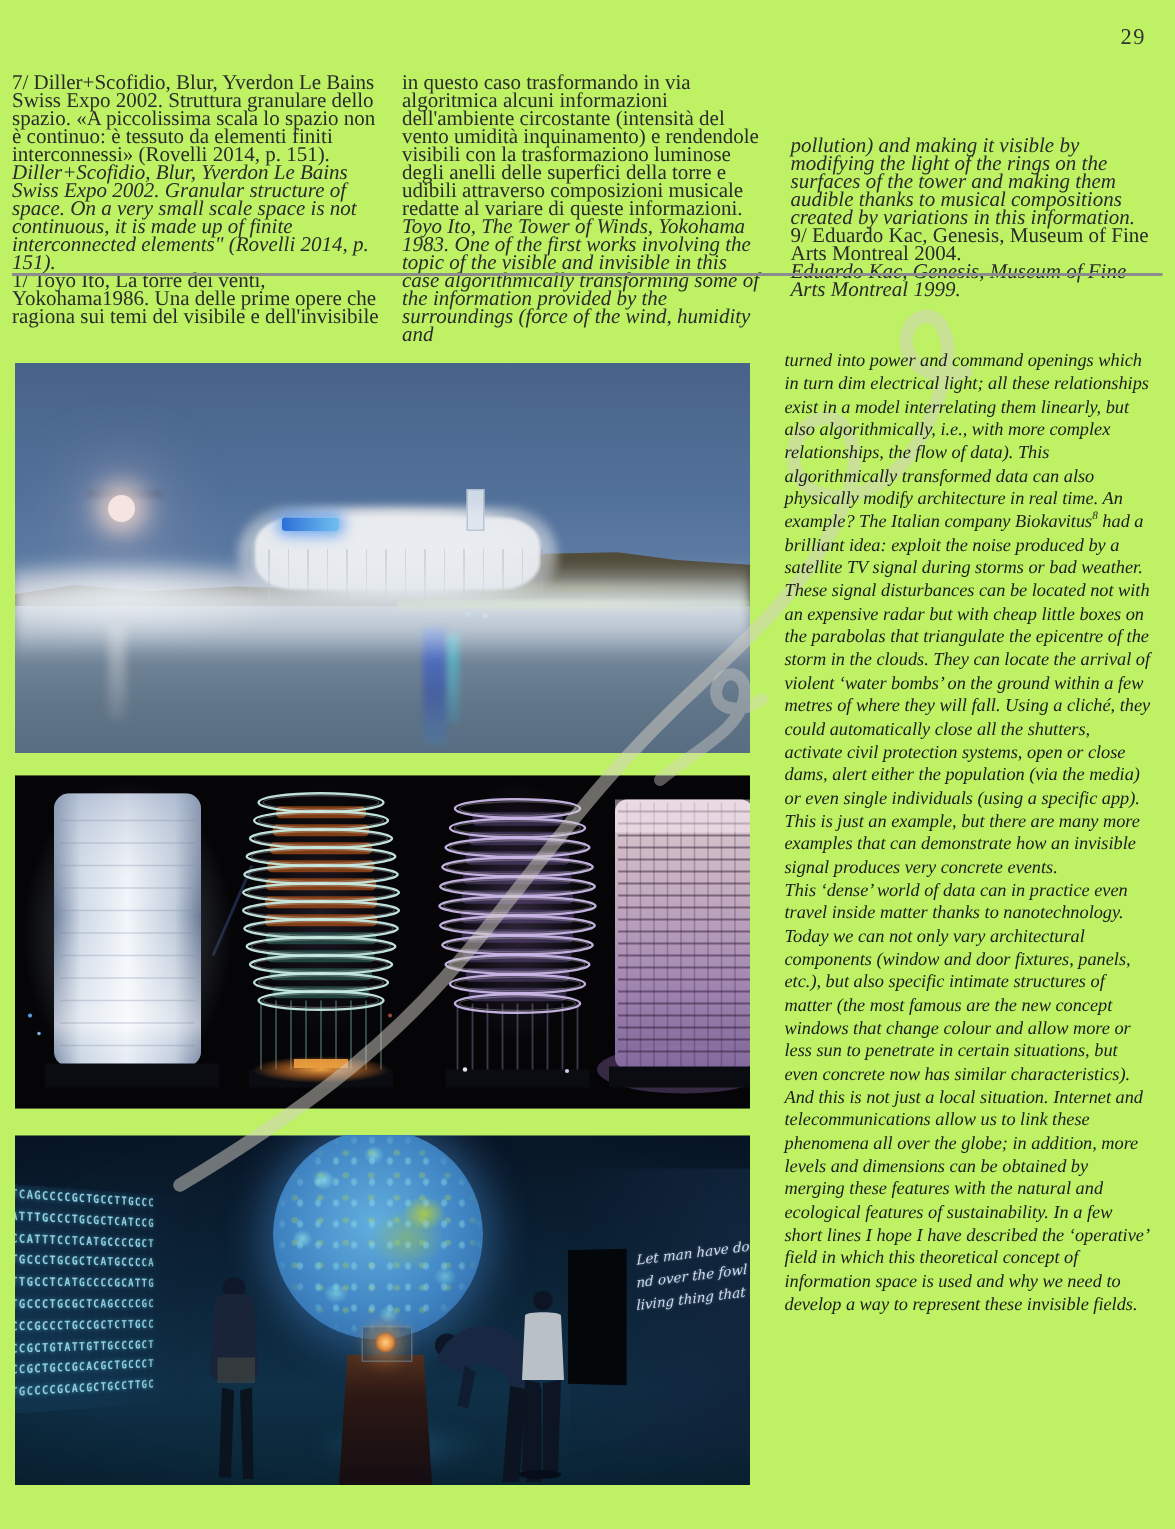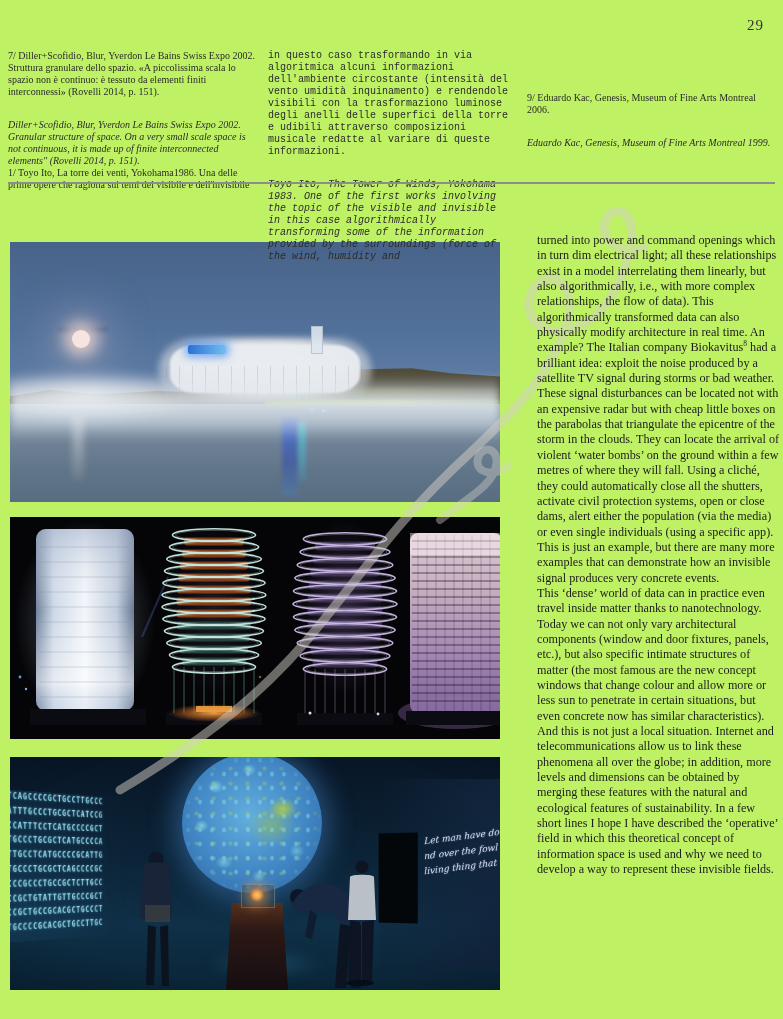--- a/index.html
+++ b/index.html
@@ -1,31 +1,31 @@
 <!DOCTYPE html>
 <html><head>
 <meta charset="utf-8">
 <style>
   html,body{margin:0;padding:0;background:#e8e8e8;}
   .page{position:relative;width:783px;height:1019px;background:#bef264;margin:0 auto;
         font-family:"Liberation Serif",serif;overflow:hidden;padding-left:16px;}
   
   .pagenum{position:absolute;top:17px;left:747px;font-size:15px;color:#333;letter-spacing:1px;z-index:10;}
   
-  .fncol{position:absolute;top:50px;font-size:10px;line-height:12px;color:#2b2b2b;z-index:10;}
+  .fncol{position:absolute;top:50px;font-size:14px;line-height:12px;color:#2b2b2b;z-index:10;}
   .fncol p{margin:0;}
-  .fn.italic{font-style:italic;margin-top:21px;}
+  .fn.italic{font-style:italic;}
   #fn1{left:8px;width:250px;}
-  #fn2{left:268px;width:244px;font-family:Liberation Mono, monospace;}
+  #fn2{left:268px;width:244px;}
   #fn3{left:527px;width:250px;}
   #fn3 p:first-child{margin-top:42px;}
   
   .rule{position:absolute;left:8px;top:182px;width:767px;height:2px;background:#8c8c8c;z-index:10;}
   
-  .bodycol{position:absolute;left:537px;top:233px;width:244px;
+  .bodycol{position:absolute;left:523px;top:233px;width:244px;font-style:italic;
            font-size:12.2px;line-height:15.35px;color:#1c1c1c;z-index:10;}
   .bodycol p{margin:0;}
   .bodycol sup{font-size:7.5px;line-height:0;vertical-align:super;}
   
   figure{margin:0;}
   .photo{position:absolute;left:10px;width:490px;overflow:hidden;z-index:1;}
   .photo *{position:absolute;}
   
   .photo1{top:242px;height:260px;
     background:linear-gradient(180deg,#486389 0%,#52719a 34%,#5d7ba3 52%,#7e849d 60%,#98909f 64%);}
@@ -130,21 +130,22 @@
   <div class="fncol" id="fn1">
       <p class="fn roman">7/ Diller+Scofidio, Blur, Yverdon Le Bains Swiss Expo 2002. Struttura granulare dello spazio. «A piccolissima scala lo spazio non è continuo: è tessuto da elementi finiti interconnessi» (Rovelli 2014, p. 151).</p>
       <p class="fn italic">Diller+Scofidio, Blur, Yverdon Le Bains Swiss Expo 2002. Granular structure of space. On a very small scale space is not continuous, it is made up of finite interconnected elements" (Rovelli 2014, p. 151).</p>
       <p class="fn roman">1/ Toyo Ito, La torre dei venti, Yokohama1986. Una delle prime opere che ragiona sui temi del visibile e dell'invisibile</p>
     </div>
   <div class="fncol" id="fn2">
       <p class="fn roman">in questo caso trasformando in via algoritmica alcuni informazioni dell'ambiente circostante (intensità del vento umidità inquinamento) e rendendole visibili con la trasformaziono luminose degli anelli delle superfici della torre e udibili attraverso composizioni musicale redatte al variare di queste informazioni.</p>
       <p class="fn italic">Toyo Ito, The Tower of Winds, Yokohama 1983. One of the first works involving the topic of the visible and invisible in this case algorithmically transforming some of the information provided by the surroundings (force of the wind, humidity and</p>
     </div>
   <div class="fncol" id="fn3">
-      <p class="fn roman">9/ Eduardo Kac, Genesis, Museum of Fine Arts Montreal 2006.</p>
+      <p class="fn italic">pollution) and making it visible by modifying the light of the rings on the surfaces of the tower and making them audible thanks to musical compositions created by variations in this information.</p>
+      <p class="fn roman">9/ Eduardo Kac, Genesis, Museum of Fine Arts Montreal 2004.</p>
       <p class="fn italic">Eduardo Kac, Genesis, Museum of Fine Arts Montreal 1999.</p>
     </div>
 
   <div class="rule"></div>
 
   <figure class="photo photo1">
     <div class="p1-moonstreak"></div>
     <div class="p1-moon"></div>
     <div class="p1-hill"></div>
     <div class="p1-fields"></div>

